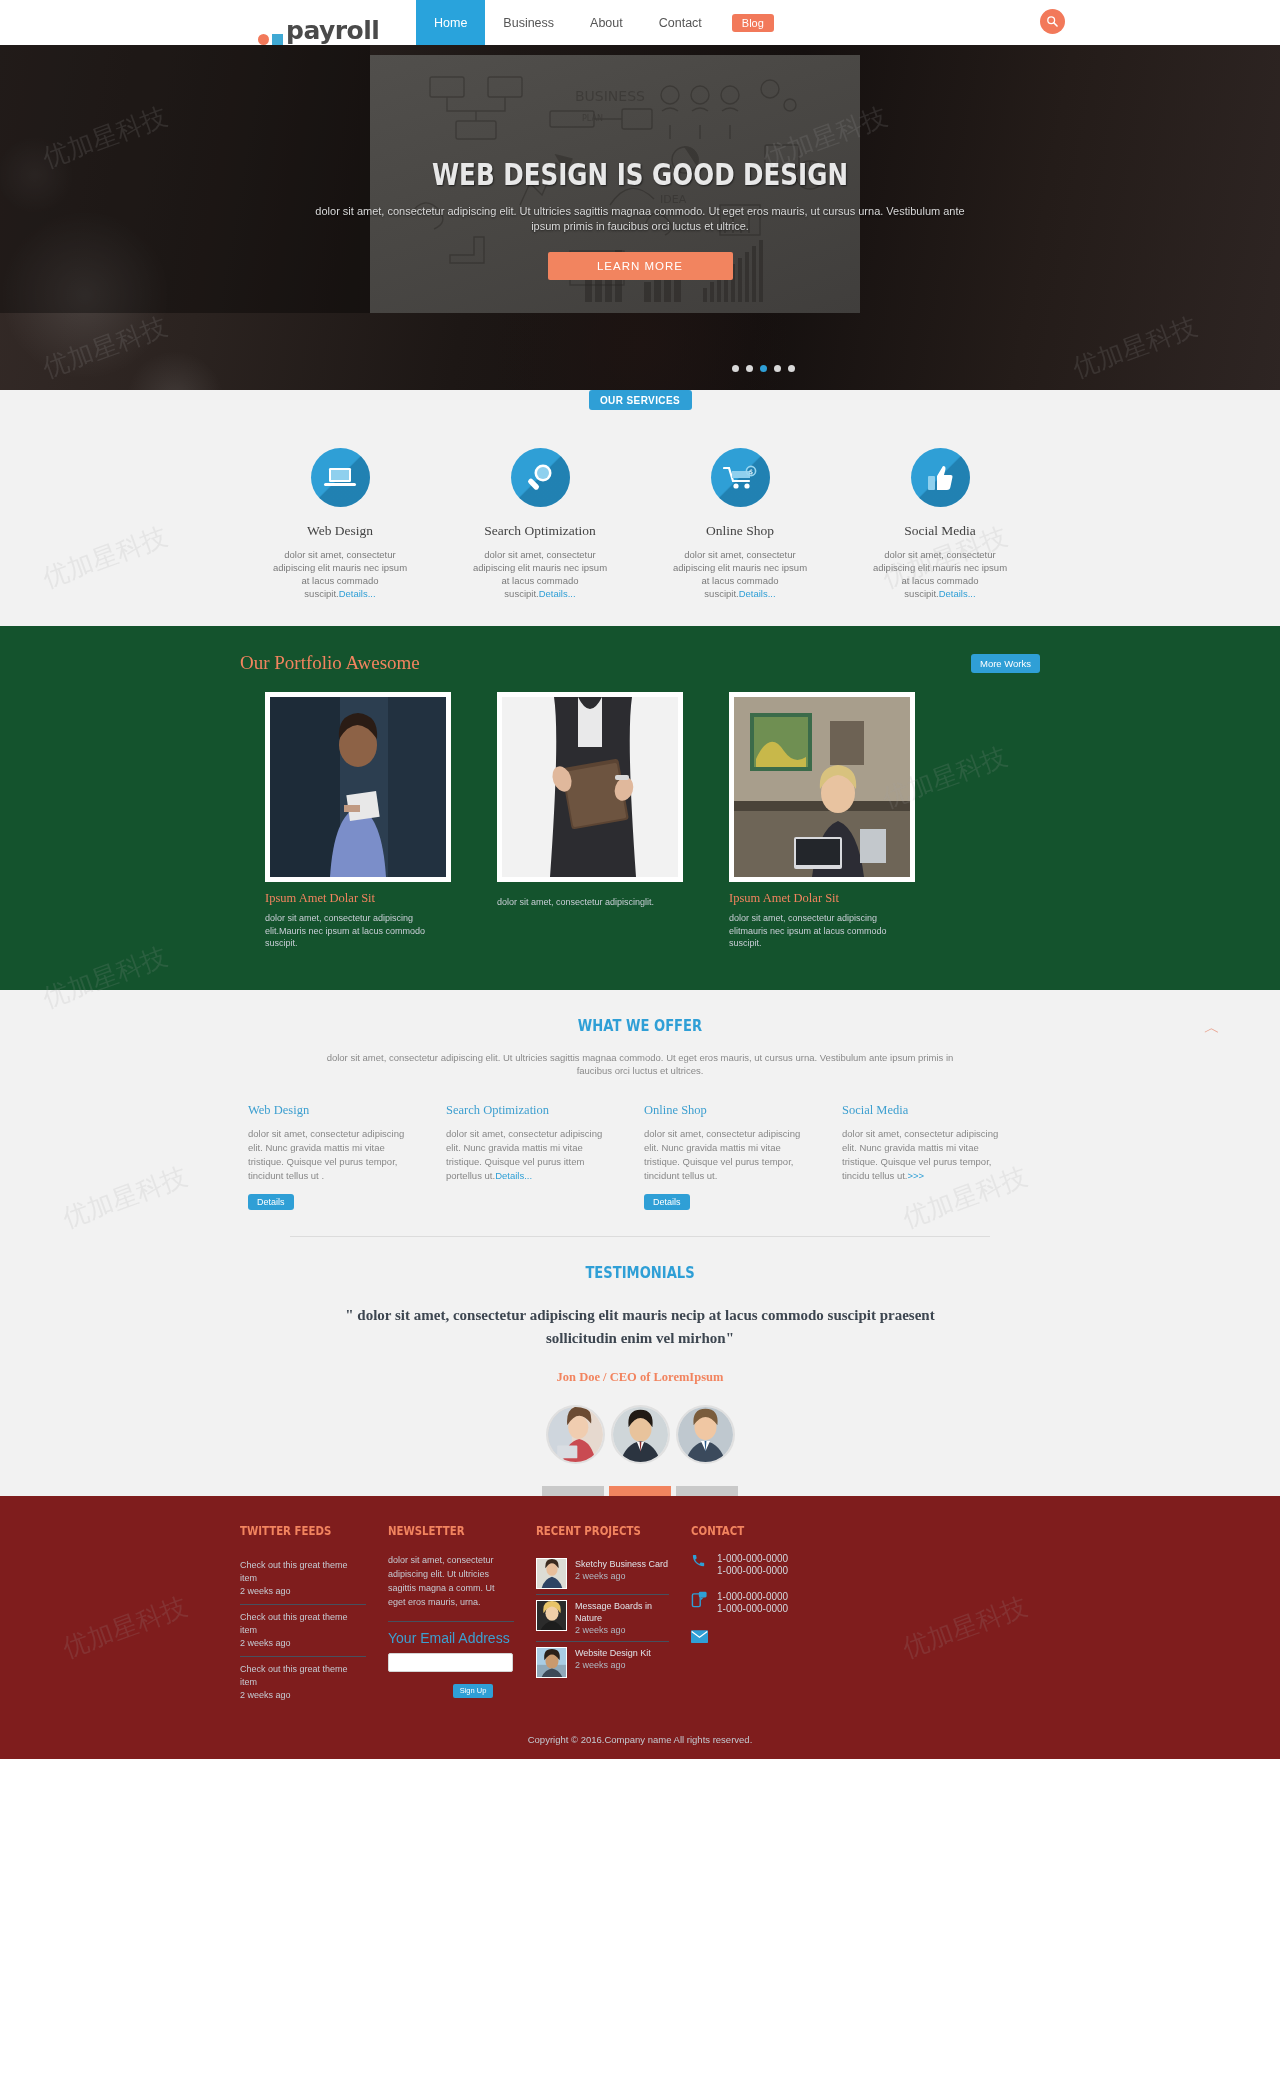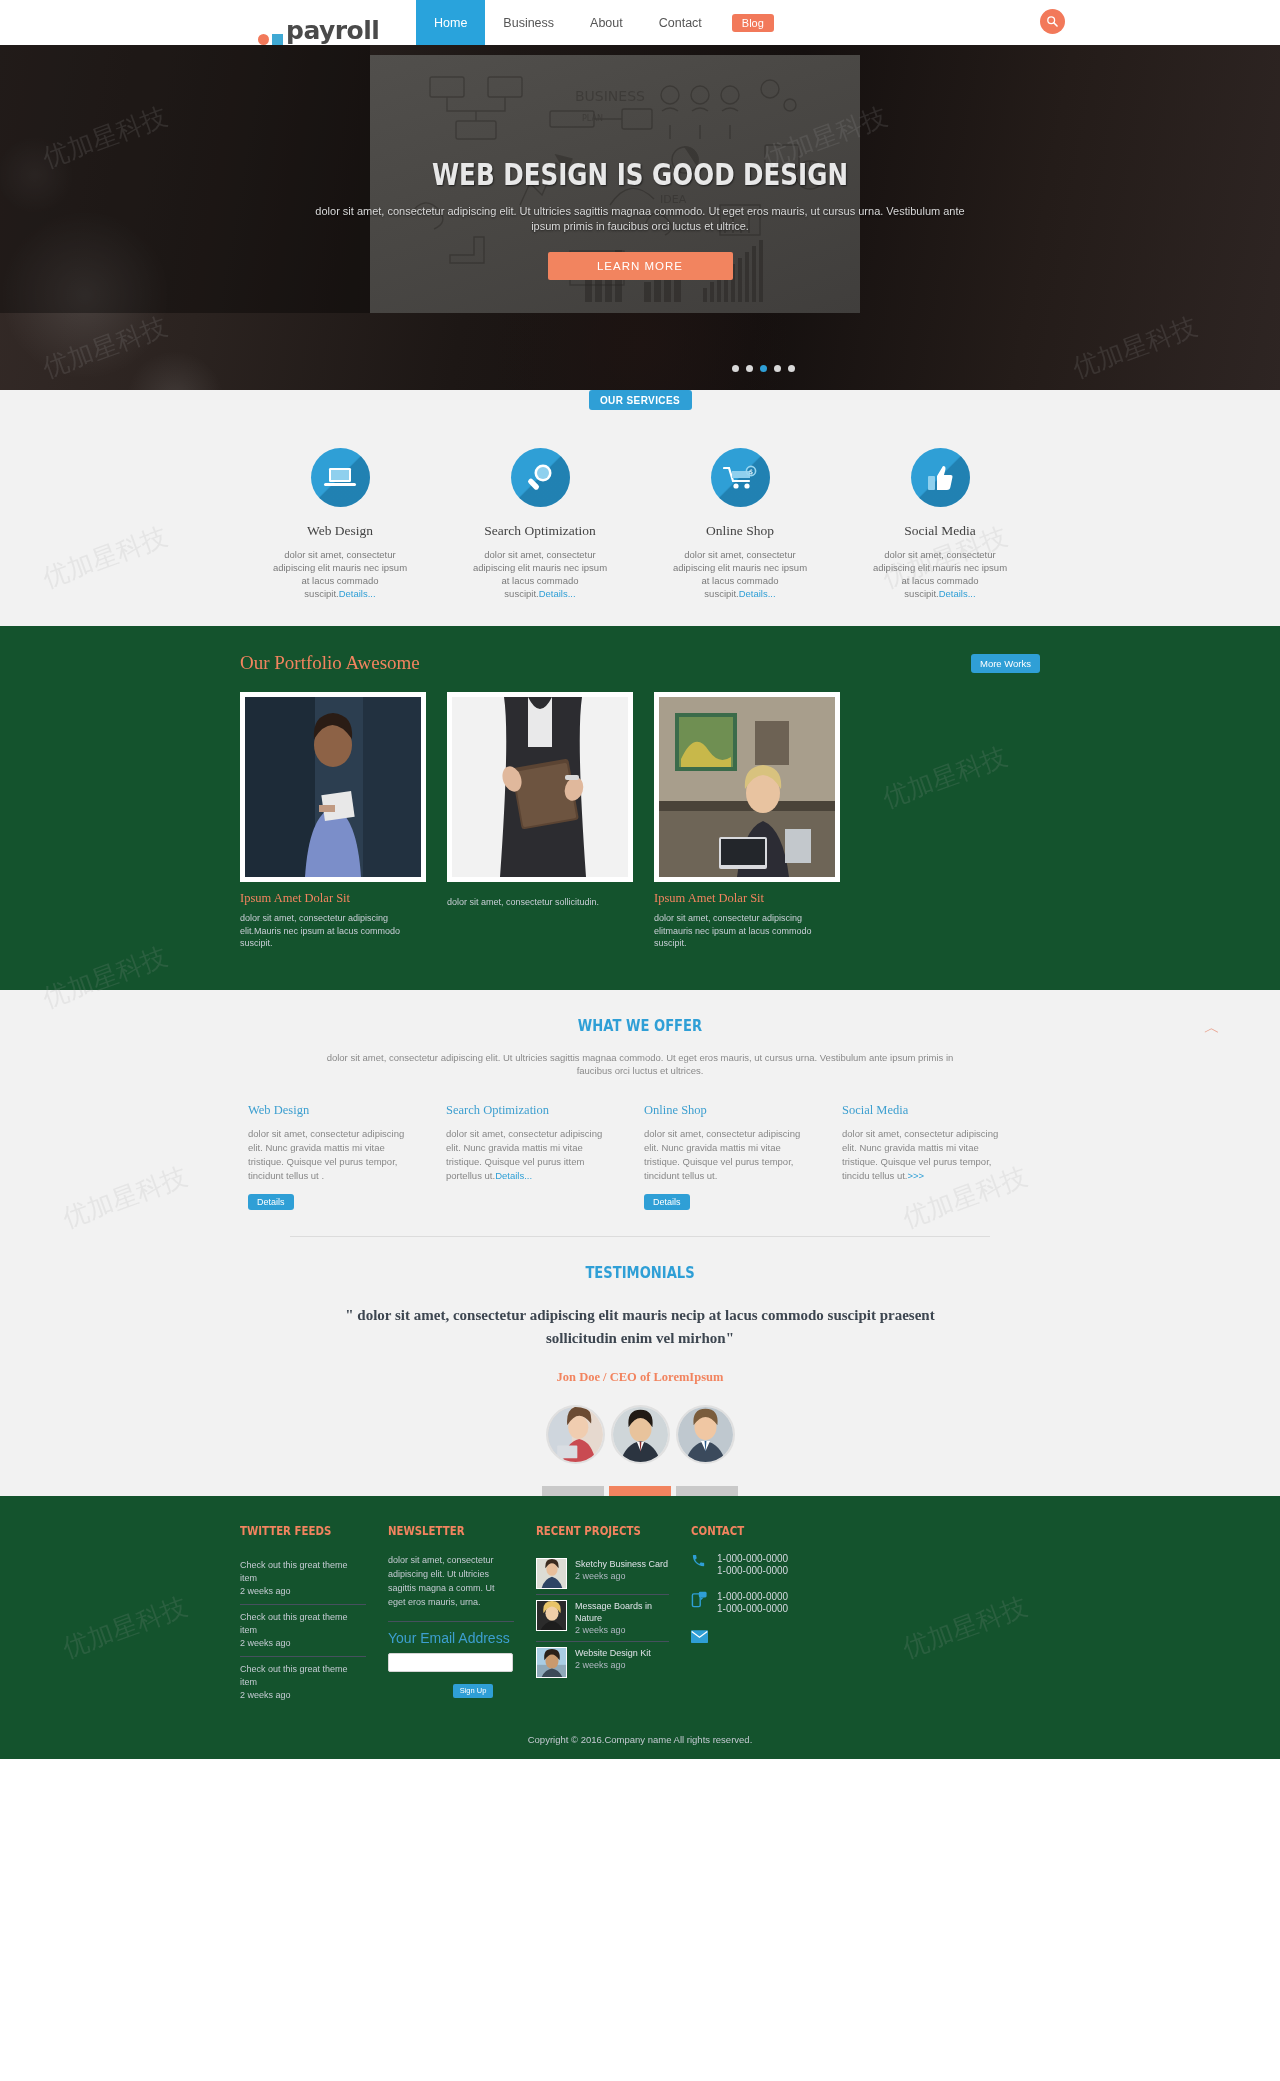--- a/index.html
+++ b/index.html
@@ -69,21 +69,21 @@
   .svc-desc { font-size:9.5px; line-height:13px; color:#7b7b7b; padding:0 28px; }
   .svc-desc a { color:#2f9fd6; text-decoration:none; }
 
   
   .portfolio { background:#14532d; padding:26px 0 40px; }
   .pf-inner { width:800px; margin:0 auto; }
   .pf-head { display:flex; align-items:center; justify-content:space-between; margin-bottom:18px; }
   .pf-title { font-family:"Liberation Serif", serif; font-size:19px; color:#f2845f; }
   .pf-more { background:#2f9fd6; color:#fff; font-size:9.5px; padding:4px 9px; border-radius:3px; }
   .pf-grid { display:flex; gap:21px; }
-  .pf-card { width:186px; }
+  .pf-card { width:186px;margin-left:25px; }
   .pf-thumb { width:100%; height:190px; background:#fff; padding:5px; }
   .pf-img { width:100%; height:100%; position:relative; overflow:hidden; }
   .pf-cap { font-family:"Liberation Serif", serif; font-size:12.5px; color:#f2845f; margin:9px 0 6px; }
   .pf-txt { font-size:9px; line-height:12.5px; color:#c9ced6; }
   .pf-txt-only { font-size:9px; line-height:12.5px; color:#c9ced6; margin-top:14px; }
 
   
   .offer { background:#f2f2f2; padding:26px 0 0; }
   .offer-inner { width:800px; margin:0 auto; }
   .sec-title { font-family:"DejaVu Sans", sans-serif; font-size:16px; font-weight:bold; color:#2f9fd6;
@@ -102,21 +102,21 @@
   .testi-quote { font-family:"Liberation Serif", serif; font-weight:bold; font-size:15px; color:#3d4650;
                  line-height:23px; width:620px; margin:22px auto 0;}
   .testi-by { font-family:"Liberation Serif", serif; font-size:12.5px; color:#f2845f; margin-top:20px; font-weight:bold;}
   .testi-avatars { display:flex; gap:6px; justify-content:center; margin-top:20px; }
   .avatar { width:59px; height:59px; border-radius:50%; overflow:hidden; border:2px solid #e0e0e0; position:relative; }
   .testi-bars { display:flex; gap:5px; justify-content:center; margin-top:22px; }
   .testi-bars i { width:62px; height:10px; background:#c9c9c9; display:block; }
   .testi-bars i.on { background:#f2845f; }
 
   
-  .footer { background:#14532d; padding:28px 0 0; }
+  .footer { background:#7f1d1d; padding:28px 0 0; }
   .ft-inner { width:800px; margin:0 auto; display:flex; }
   .ft-col { padding-right:22px; }
   .ft-c1 { width:148px; } .ft-c2 { width:148px; } .ft-c3 { width:155px; } .ft-c4 { width:170px; }
   .ft-h { font-family:"DejaVu Sans", sans-serif; font-size:12px; font-weight:bold; color:#f2845f;
           transform:scaleX(0.85); transform-origin:left center; margin-bottom:15px; }
   .tw-item { font-size:9px; line-height:13px; color:#c5cbd3; padding:6px 0; }
   .tw-sep { height:1px; background:#46505e; }
   .nl-p { font-size:9px; line-height:14px; color:#c5cbd3; }
   .nl-sep { height:1px; background:#46505e; margin:12px 0 8px; }
   .nl-label { font-size:14px; color:#3d9fd0; margin-bottom:7px; }
@@ -347,21 +347,21 @@
                 <path d="M52 0 q6 40 -4 180 l86 0 q-10 -140 -4 -180 z" fill="#2c2c30"></path>
                 <path d="M76 0 q12 24 24 0 l0 50 l-24 0 z" fill="#e9e9ea"></path>
                 <rect x="64" y="66" width="58" height="62" rx="3" fill="#5b4433" transform="rotate(-10 93 97)"></rect>
                 <rect x="66" y="70" width="54" height="56" rx="2" fill="#6d5440" transform="rotate(-10 93 98)"></rect>
                 <ellipse cx="60" cy="82" rx="9" ry="13" fill="#e0b89c" transform="rotate(-20 60 82)"></ellipse>
                 <ellipse cx="122" cy="92" rx="9" ry="12" fill="#e0b89c" transform="rotate(18 122 92)"></ellipse>
                 <rect x="113" y="78" width="14" height="5" rx="2" fill="#d8d8d8"></rect>
               </svg>
             </div>
           </div>
-          <div class="pf-txt-only">dolor sit amet, consectetur sollicitudin.</div>
+          <div class="pf-txt-only">dolor sit amet, consectetur adipiscinglit.</div>
         </div>
 
         <div class="pf-card">
           <div class="pf-thumb">
             <div class="pf-img">
               <svg viewBox="0 0 176 180" style="width:100%;height:100%">
                 <rect width="176" height="180" fill="#b4aa97"></rect>
                 <rect x="0" y="0" width="176" height="108" fill="#9c9versions"></rect>
                 <rect x="0" y="0" width="176" height="108" fill="#a89e8c"></rect>
                 <rect x="16" y="16" width="62" height="58" fill="#3b6b4a"></rect>

